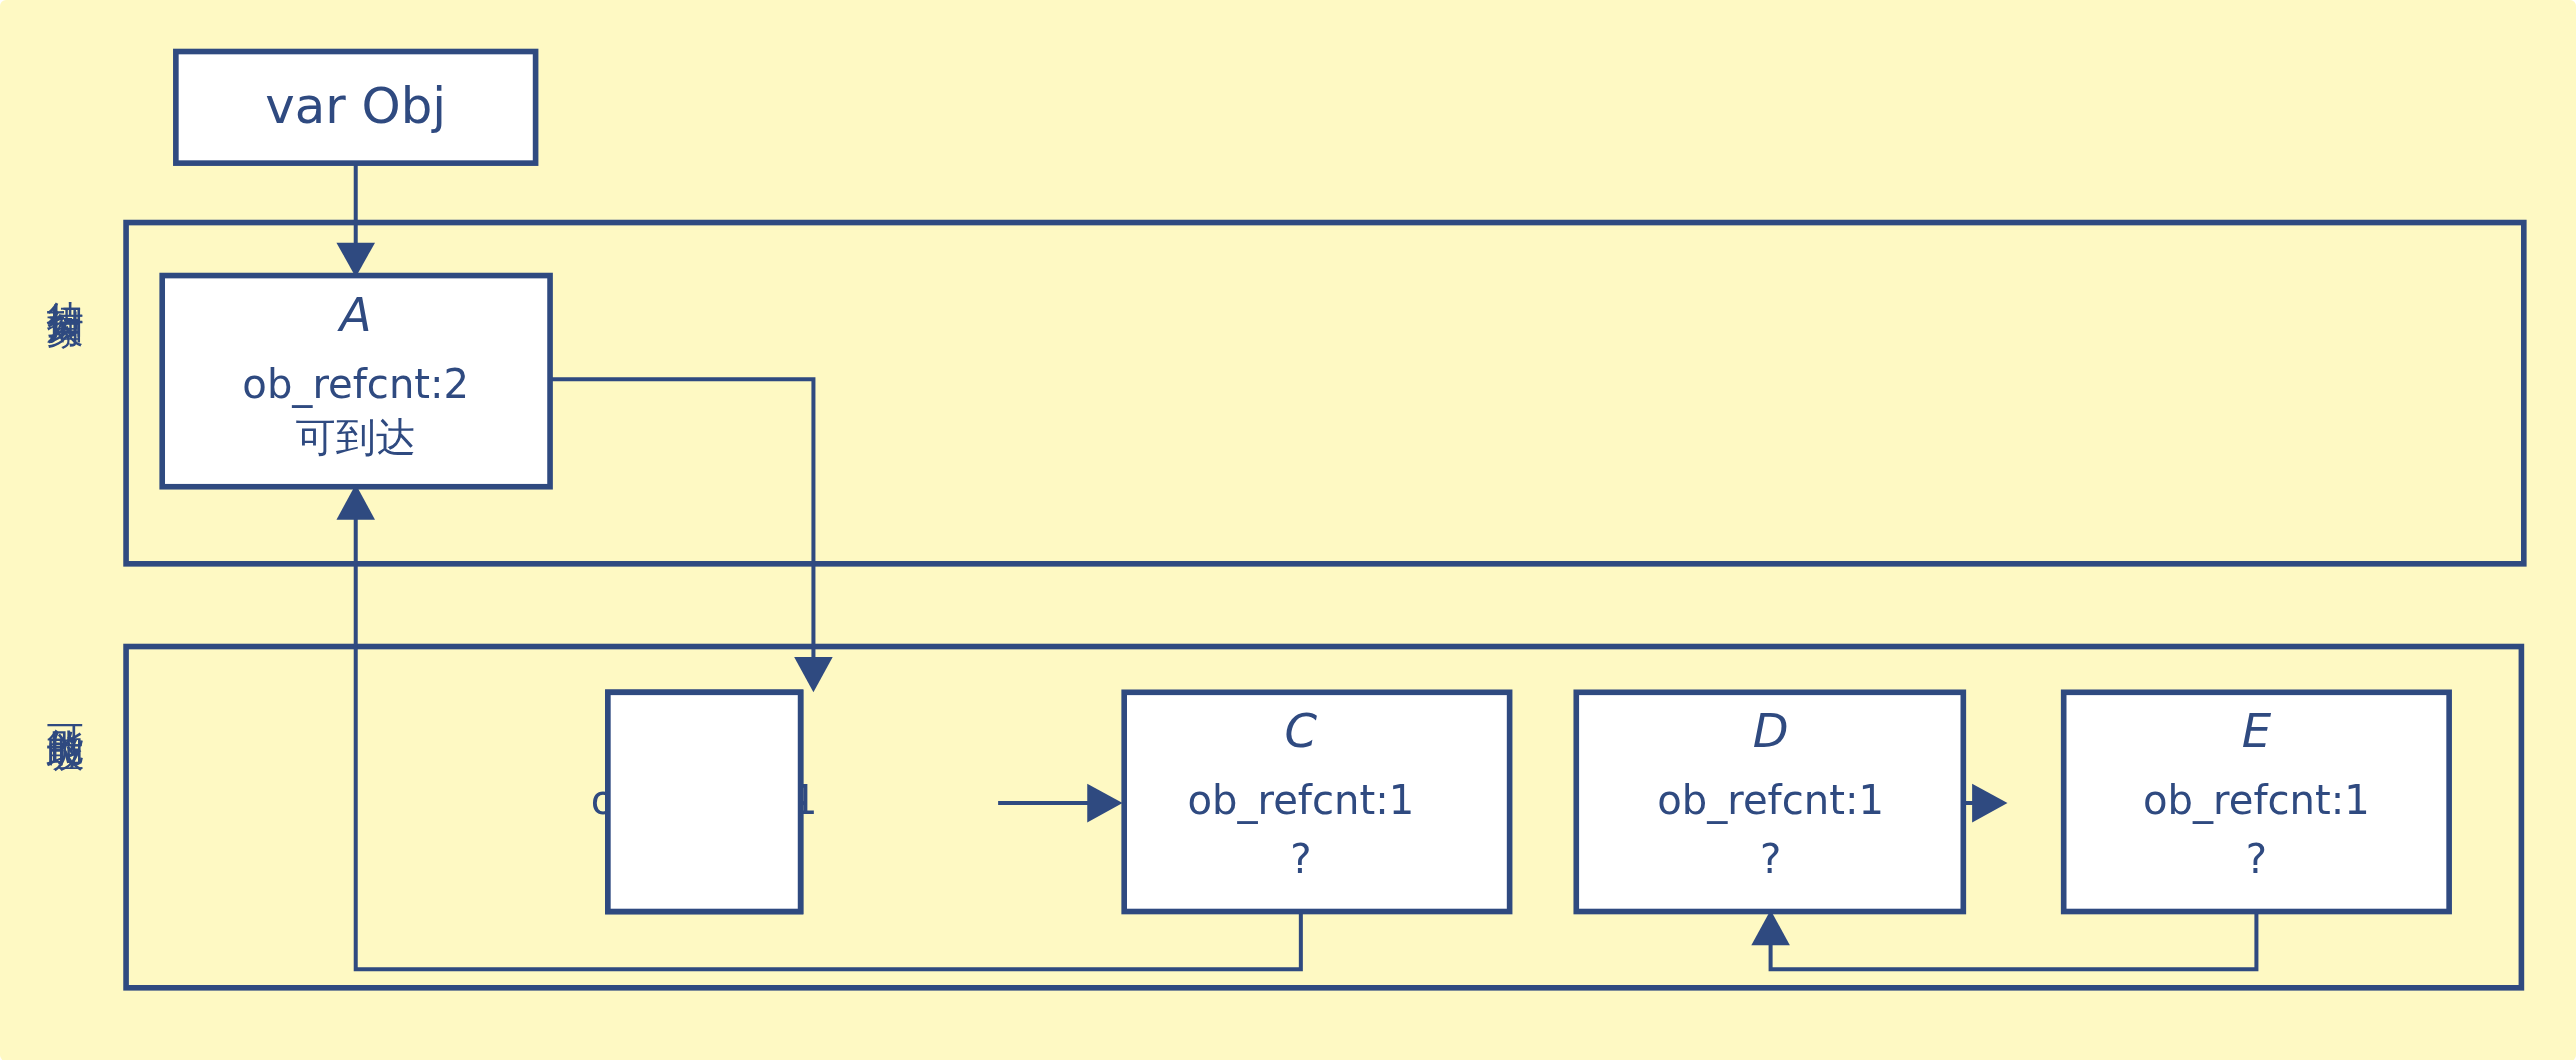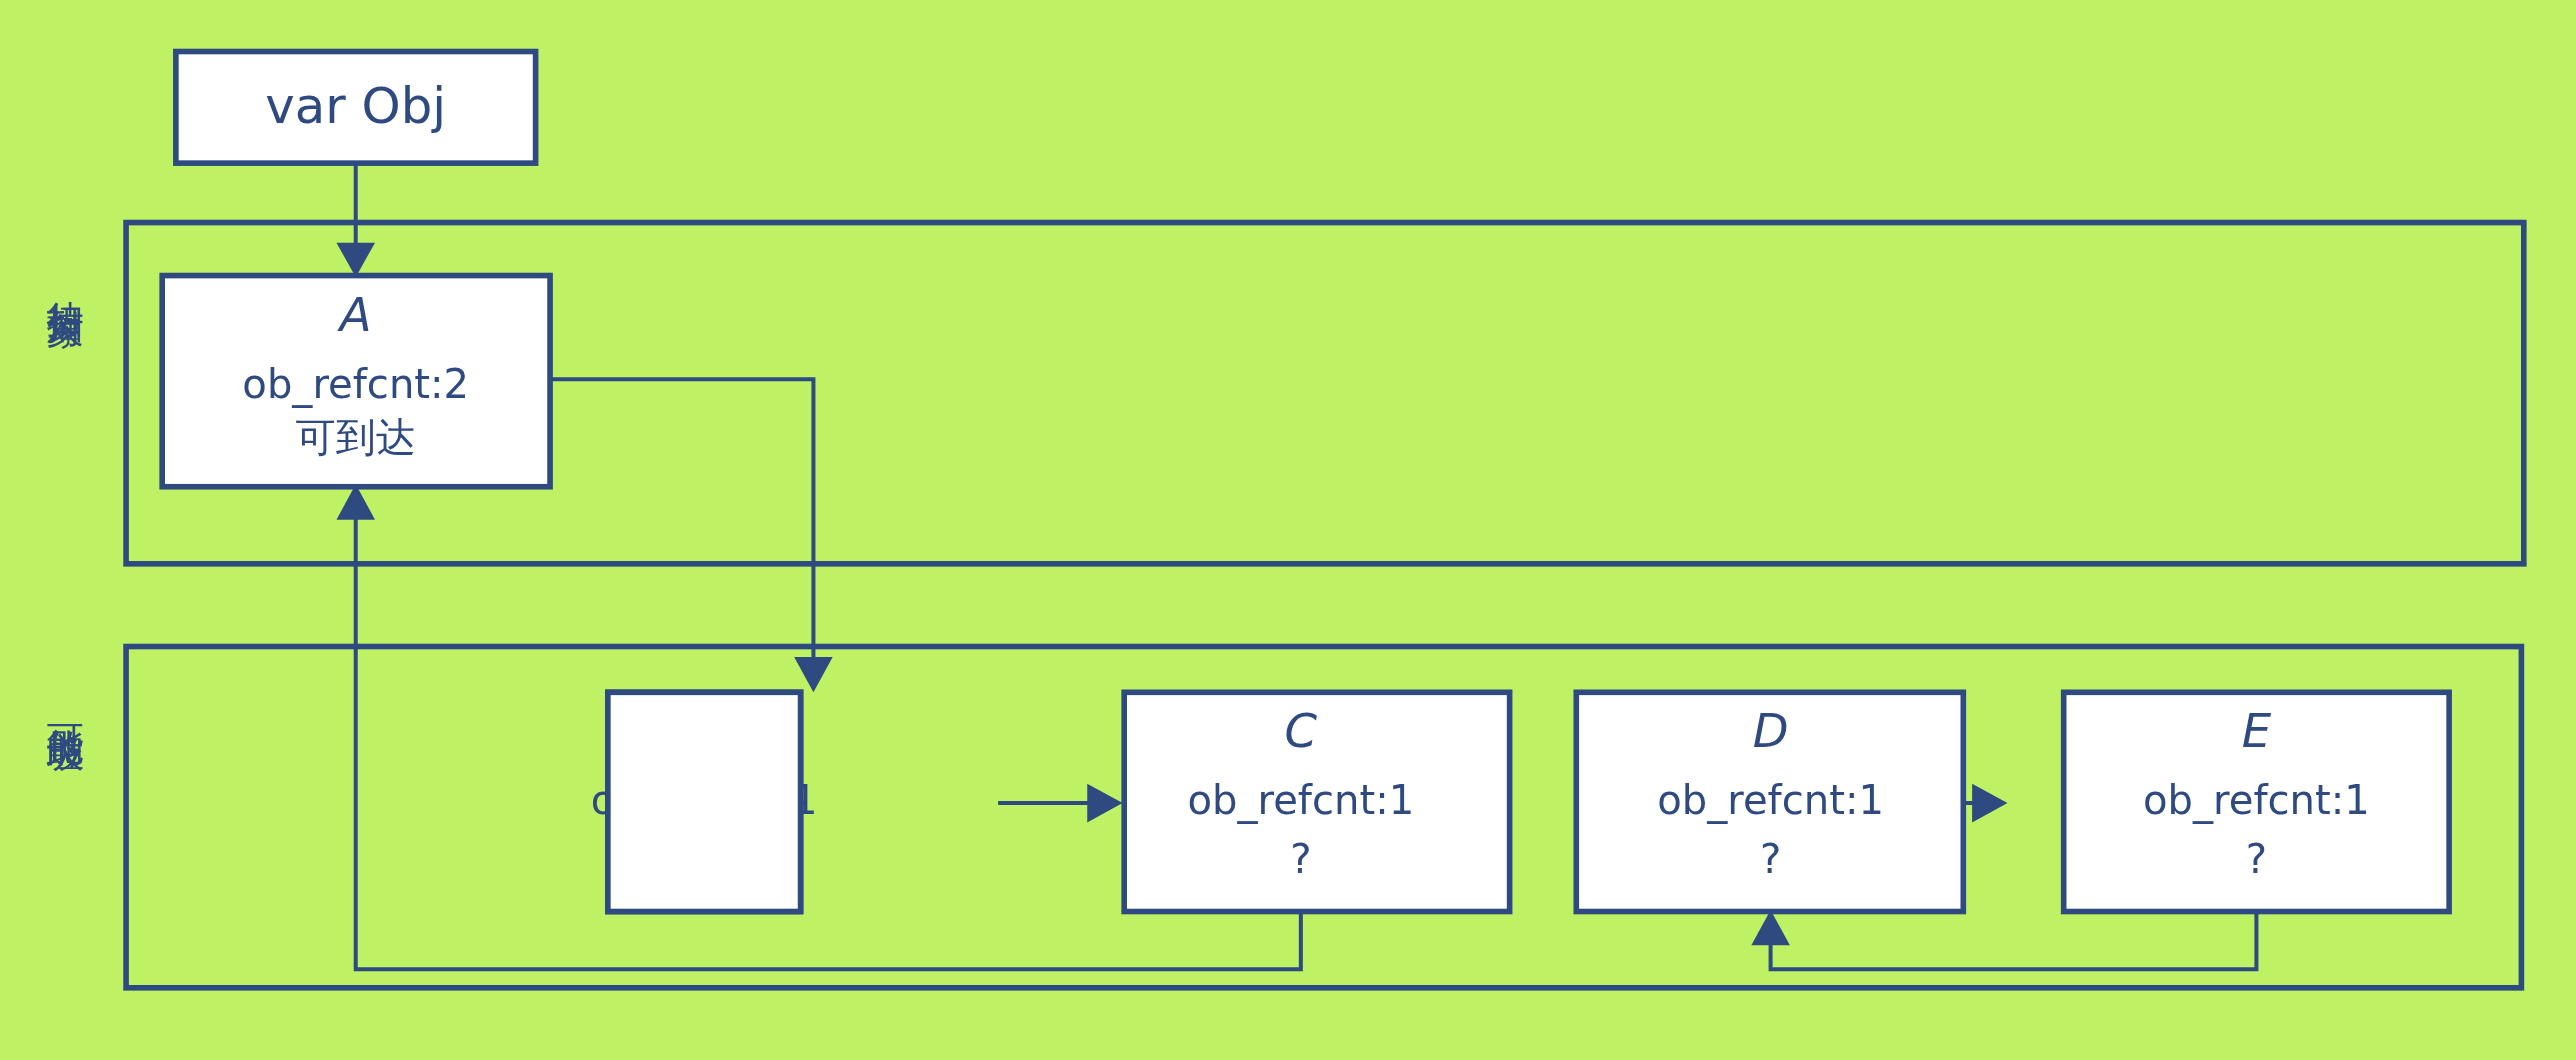--- a/index.html
+++ b/index.html
@@ -10,21 +10,22 @@
   body {
     width: 2576px;
     height: 1061px;
     font-family: "DejaVu Sans", sans-serif;
     overflow: hidden;
   }
   #diagram-root {
     position: relative;
     width: 2576px;
     height: 1061px;
-    background: #bef264;
+    background: #fef9c3;
+    border-radius: 6px;
   }
   svg#diagram-svg {
     position: absolute;
     top: 0;
     left: 0;
     width: 2576px;
     height: 1061px;
   }
   .group-frame {
     fill: none;

